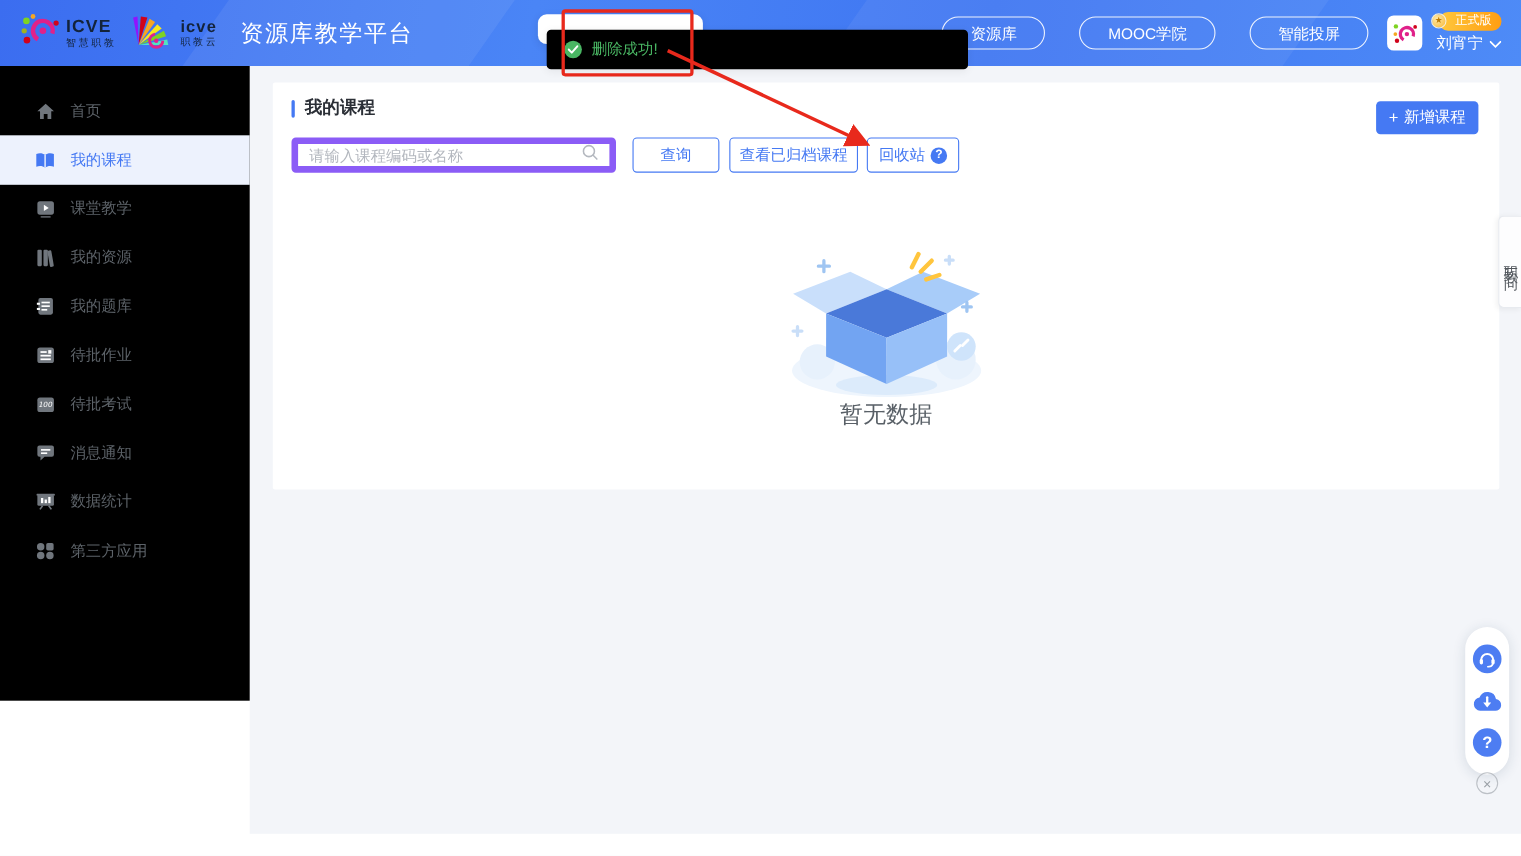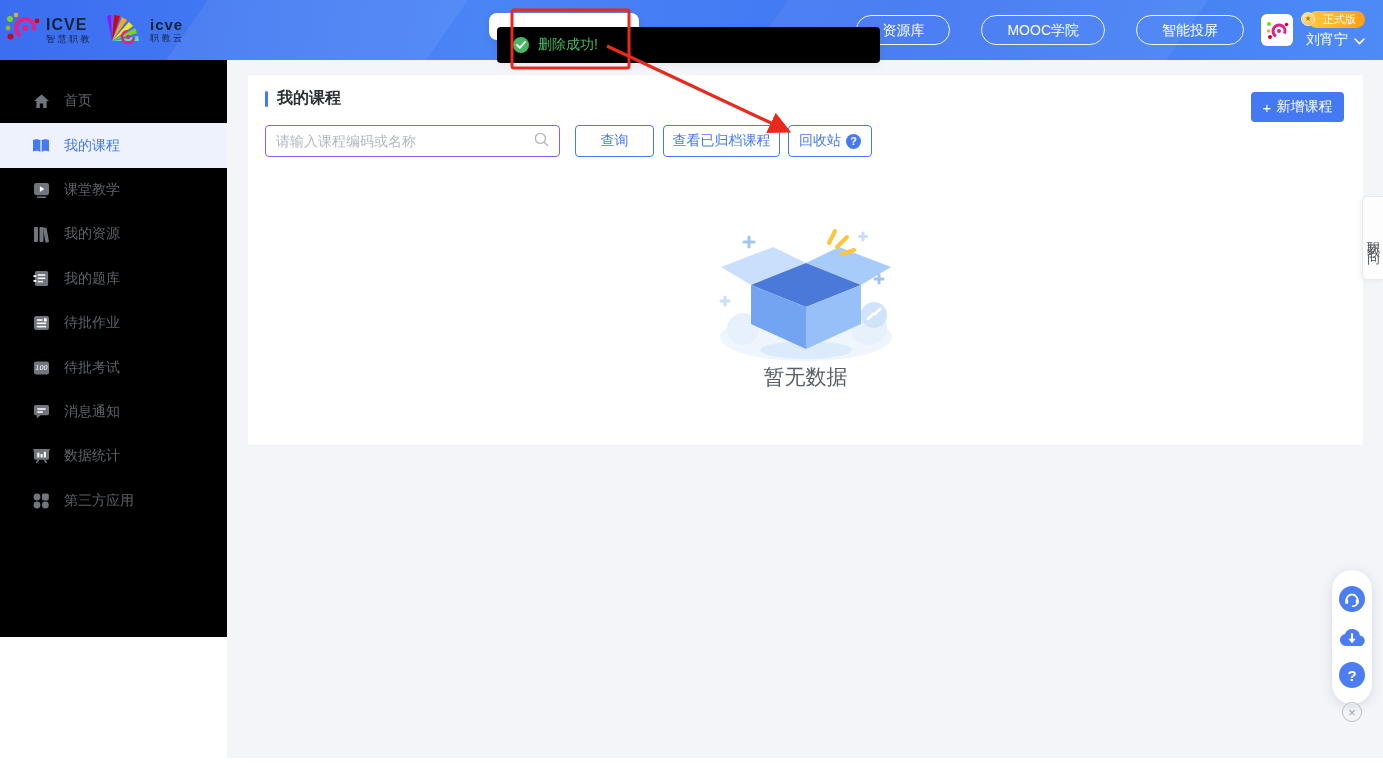--- a/index.html
+++ b/index.html
@@ -7,21 +7,21 @@
   body { font-family:"Liberation Sans","DejaVu Sans",sans-serif; background:#ffffff; position:relative; }
 
   
   .header { position:absolute; left:0; top:0; width:1383px; height:60px;
     background:linear-gradient(100deg,#3b6df0 0%,#4a85f6 35%,#3f76f2 65%,#4e8bf7 100%);
     display:flex; align-items:center; z-index:10; overflow:hidden; }
   .header::before { content:""; position:absolute; left:180px; top:-20px; width:260px; height:120px;
     background:rgba(255,255,255,0.07); transform:skewX(-35deg); }
   .header::after { content:""; position:absolute; left:760px; top:-20px; width:420px; height:120px;
     background:rgba(255,255,255,0.06); transform:skewX(-35deg); }
-  .logo-group { display:flex; align-items:center; padding-left:4px; position:relative; z-index:2; }
+  .logo-group { display:flex; align-items:center; padding-left:18px; position:relative; z-index:2; }
   .logo-block { display:flex; align-items:center; margin-right:14px; }
   .logo-icon { margin-right:6px; }
   .logo-texts { display:flex; flex-direction:column; line-height:1; }
   .logo-brand { font-weight:bold; font-size:16px; color:#13233a; letter-spacing:1px; }
   .logo-sub { font-size:9px; color:#13233a; letter-spacing:2.5px; margin-top:2px; }
   .platform-title { color:#ffffff; font-size:21px; font-weight:500; letter-spacing:1.5px; margin-left:6px; }
 
   .header-right { position:absolute; right:0; top:0; height:60px; display:flex; align-items:center; z-index:3; }
   .nav-pill { height:30px; line-height:28px; padding:0 25px; border:1px solid rgba(255,255,255,0.9);
     border-radius:16px; color:#ffffff; font-size:14px; margin-right:31px; cursor:pointer; white-space:nowrap; }
@@ -48,21 +48,21 @@
   .side-item.active { background:#edf2fd; color:#4579f3; }
   .side-item svg { display:block; }
 
   
   .content-bg { position:absolute; left:227px; top:60px; width:1156px; height:698px; background:#f3f5f9; }
   .card { position:absolute; left:248px; top:75px; width:1115px; height:370px; background:#ffffff; border-radius:2px; }
   .section-title-row { position:absolute; left:17px; top:13px; display:flex; align-items:center; }
   .title-bar { width:3px; height:16px; background:#4579f3; border-radius:2px; margin-right:9px; }
   .section-title { font-size:16px; font-weight:bold; color:#2b2f36; }
   .controls { position:absolute; left:17px; top:50px; display:flex; align-items:center; }
-  .search-box { width:295px; height:32px; border:1px solid #8b5cf6; border-radius:4px; background:#fff;
+  .search-box { width:295px; height:32px; border:6px solid #8b5cf6; border-radius:4px; background:#fff;
     display:flex; align-items:center; padding:0 10px; margin-right:15px; }
   .search-box input { border:none; outline:none; flex:1; font-size:14px; color:#333;
     font-family:"Liberation Sans","DejaVu Sans",sans-serif; }
   .search-box input::placeholder { color:#b4b8bf; }
   .btn-outline { height:32px; border:1px solid #4579f3; border-radius:4px; background:#ffffff;
     color:#4579f3; font-size:14px; display:flex; align-items:center; justify-content:center;
     cursor:pointer; font-family:inherit; }
   .btn-query { width:79px; margin-right:9px; }
   .btn-archived { width:117px; margin-right:8px; }
   .btn-recycle { width:84px; }
@@ -142,20 +142,21 @@
           </g>
           <circle cx="22" cy="26" r="6" fill="none" stroke="#e0218a" stroke-width="2.6" stroke-dasharray="27 11"></circle>
           <circle cx="22" cy="26" r="2" fill="#e0218a"></circle>
         </svg>
       </span>
       <span class="logo-texts">
         <span class="logo-brand" style="font-size:15px;">icve</span>
         <span class="logo-sub">职教云</span>
       </span>
     </div>
+    <span class="platform-title">资源库教学平台</span>
   </div>
 
   <div class="header-right">
     <div class="nav-pill">资源库</div>
     <div class="nav-pill">MOOC学院</div>
     <div class="nav-pill last">智能投屏</div>
     <div class="avatar">
       <svg width="24" height="24" viewBox="0 0 24 24">
         <circle cx="14" cy="13" r="6" fill="none" stroke="#e0218a" stroke-width="3" stroke-dasharray="27 11" transform="rotate(120 14 13)"></circle>
         <circle cx="14" cy="13" r="2" fill="#e0218a"></circle>

